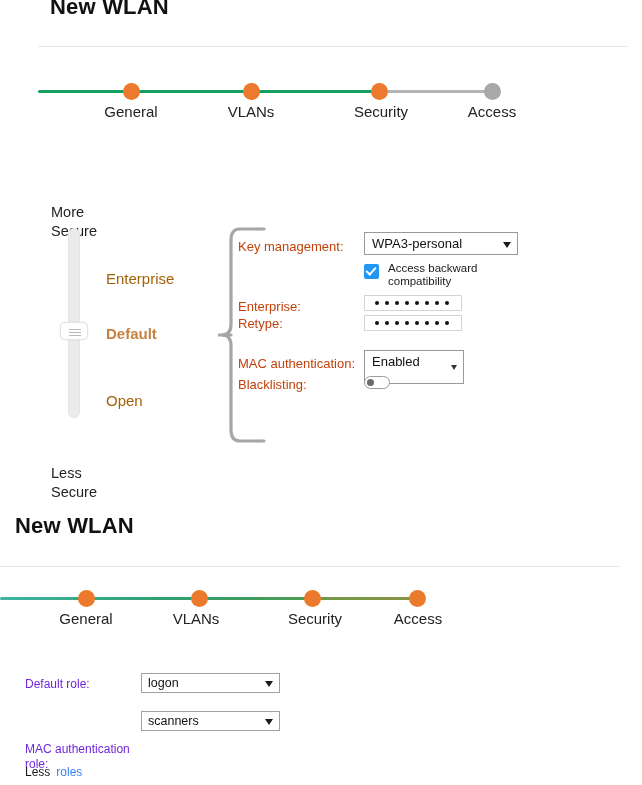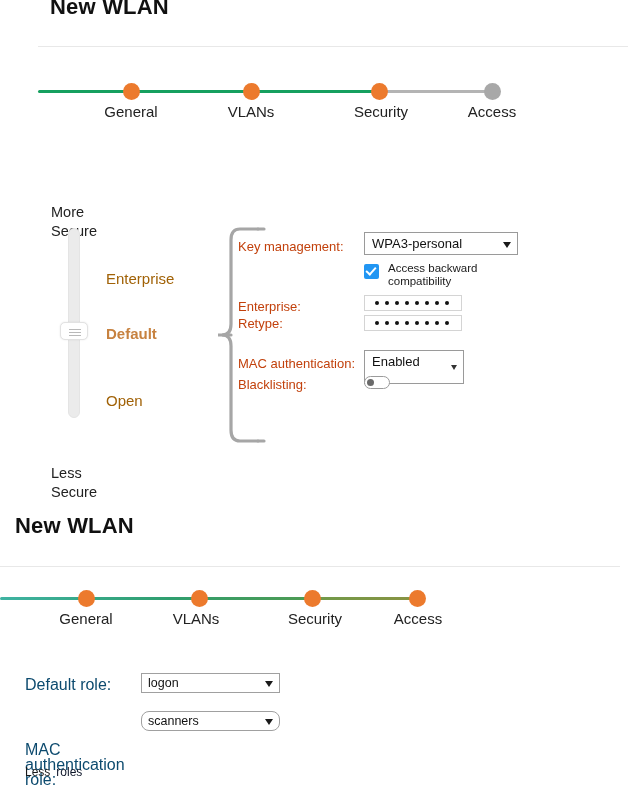--- a/index.html
+++ b/index.html
@@ -229,56 +229,56 @@
     width: 7px; height: 7px;
     border-radius: 50%;
     background: #6a6a6a;
   }
 
   
   .acc-form { position: absolute; left: 0px; top: 670px; width: 320px; }
   .acc-label {
     position: absolute;
     left: 25px;
-    font-size: 16px;
+    font-size: 12px;
     line-height: 15px;
-    color: #0c4a6e;
+    color: #6d28d9;
     width: 110px;
   }
   #acc-lb-1 { top: 7px; }
   #acc-lb-2 { top: 44px; margin-top: 28px; }
 
   .acc-sel {
     position: absolute;
     left: 141px;
     width: 139px; height: 20px;
     border: 1px solid #a0a0a0;
     background: #ffffff;
     font-size: 12.5px;
     color: #111111;
     padding: 1px 18px 1px 6px;
     line-height: 17px;
     white-space: nowrap;
     overflow: hidden;
   }
   #acc-sel-1 { top: 3px; }
-  #acc-sel-2 { top: 41px; border-radius: 8px; }
+  #acc-sel-2 { top: 41px; }
   .acc-sel .caret {
     position: absolute;
     right: 6px; top: 50%;
     margin-top: -2px;
     width: 0; height: 0;
     border-left: 4.5px solid transparent;
     border-right: 4.5px solid transparent;
     border-top: 6px solid #1a1a1a;
   }
 
   .show-row { position: absolute; left: 25px; top: 95px; font-size: 12px; }
   .show-row .lbl { color: #1a1a1a; }
-  .show-row .lnk { color: #0f172a; margin-left: 6px; }
+  .show-row .lnk { color: #3b82f6; margin-left: 6px; }
 </style>
 </head>
 <body>
 
 <div class="page">
 
   <div class="wlan-title" id="title-1">New WLAN</div>
   <div class="hrule" id="rule-1"></div>
 
   <div class="stepper" id="stepper-1">

